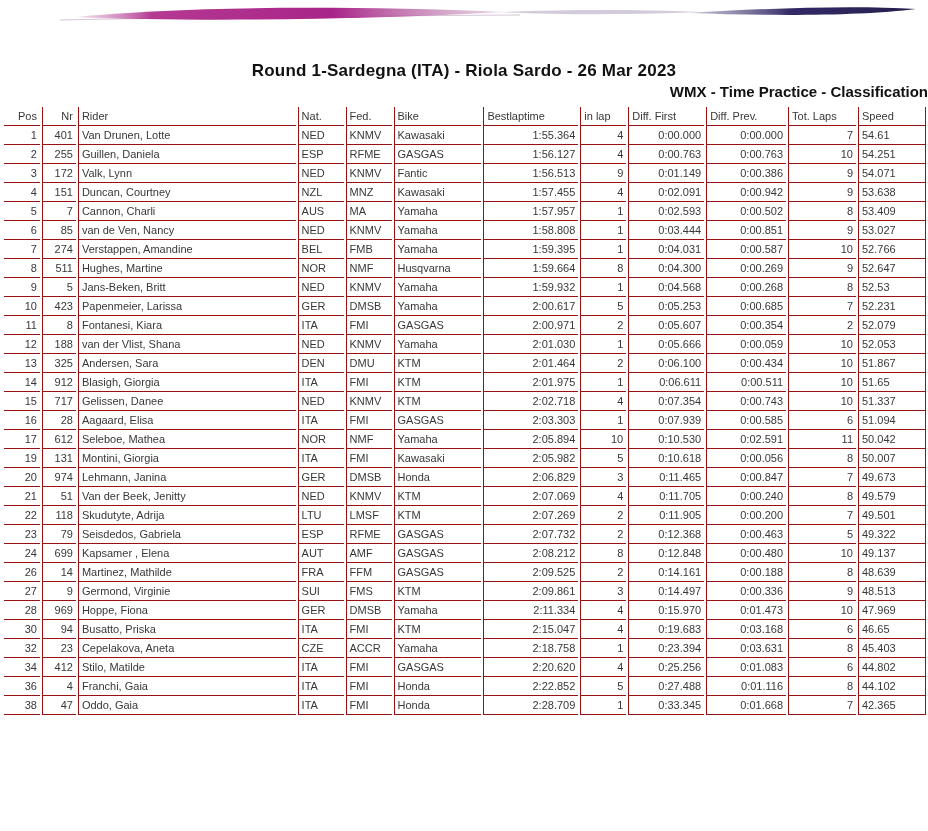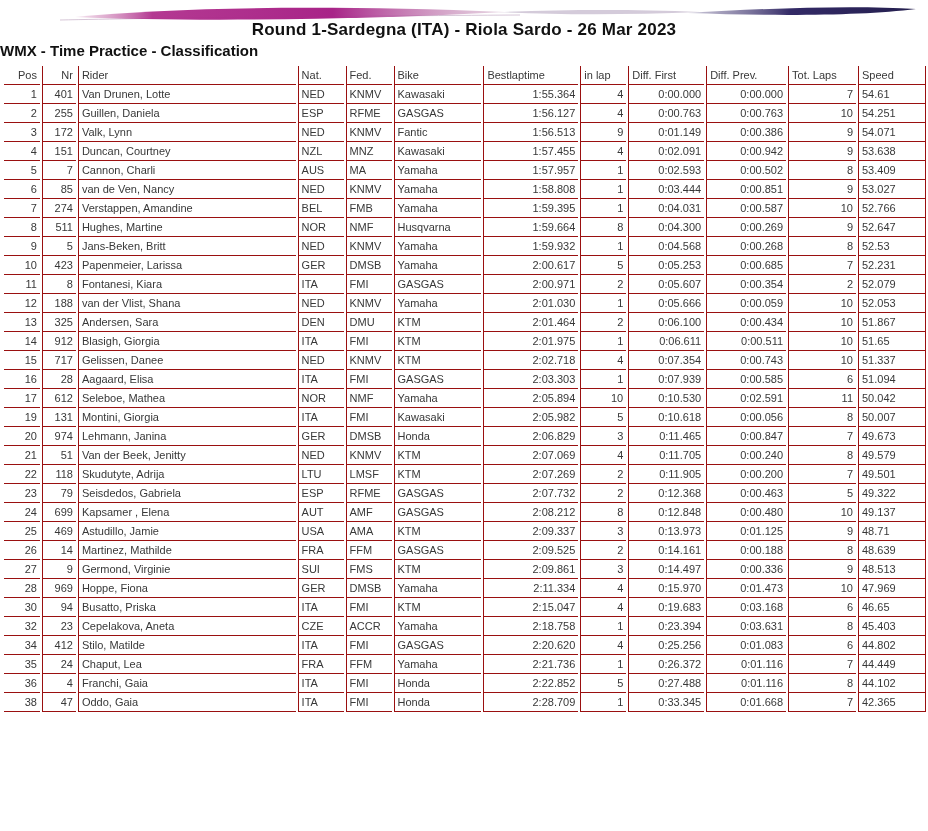--- a/index.html
+++ b/index.html
@@ -1,27 +1,27 @@
 <!DOCTYPE html>
 <html><head>
 <meta charset="utf-8">
 <style>
   html, body { margin:0; padding:0; background:#fff; }
   body {
     width:928px; height:831px; position:relative; overflow:hidden;
     font-family:"Liberation Sans", sans-serif;
   }
   .swoosh { position:absolute; top:2px; left:0; }
-  .titles { padding-top:20px; }
+  .titles { padding-top:20px;margin-top:41px; }
   .title {
     text-align:center; font-weight:bold; font-size:17px; color:#111;
     letter-spacing:0.2px;
   }
   .subtitle {
-    text-align:left; font-weight:bold; font-size:15px; color:#111;
+    text-align:right; font-weight:bold; font-size:15px; color:#111;
     margin-top:2px;
   }
   table.classification {
     border-collapse:separate; border-spacing:2px 0;
     margin:7px 0 0 2px; table-layout:fixed;
   }
   th, td {
     box-sizing:border-box; height:19px; line-height:18px;
     font-size:11px; font-weight:normal; color:#383838;
     padding:0 3px; white-space:nowrap; overflow:hidden;
@@ -409,34 +409,20 @@
         <td>AMF</td>
         <td>GASGAS</td>
         <td>2:08.212</td>
         <td>8</td>
         <td>0:12.848</td>
         <td>0:00.480</td>
         <td>10</td>
         <td>49.137</td>
       </tr>
       <tr>
-        <td>25</td>
-        <td>469</td>
-        <td>Astudillo, Jamie</td>
-        <td>USA</td>
-        <td>AMA</td>
-        <td>KTM</td>
-        <td>2:09.337</td>
-        <td>3</td>
-        <td>0:13.973</td>
-        <td>0:01.125</td>
-        <td>9</td>
-        <td>48.71</td>
-      </tr>
-      <tr>
         <td>26</td>
         <td>14</td>
         <td>Martinez, Mathilde</td>
         <td>FRA</td>
         <td>FFM</td>
         <td>GASGAS</td>
         <td>2:09.525</td>
         <td>2</td>
         <td>0:14.161</td>
         <td>0:00.188</td>
@@ -507,34 +493,20 @@
         <td>FMI</td>
         <td>GASGAS</td>
         <td>2:20.620</td>
         <td>4</td>
         <td>0:25.256</td>
         <td>0:01.083</td>
         <td>6</td>
         <td>44.802</td>
       </tr>
       <tr>
-        <td>35</td>
-        <td>24</td>
-        <td>Chaput, Lea</td>
-        <td>FRA</td>
-        <td>FFM</td>
-        <td>Yamaha</td>
-        <td>2:21.736</td>
-        <td>1</td>
-        <td>0:26.372</td>
-        <td>0:01.116</td>
-        <td>7</td>
-        <td>44.449</td>
-      </tr>
-      <tr>
         <td>36</td>
         <td>4</td>
         <td>Franchi, Gaia</td>
         <td>ITA</td>
         <td>FMI</td>
         <td>Honda</td>
         <td>2:22.852</td>
         <td>5</td>
         <td>0:27.488</td>
         <td>0:01.116</td>

